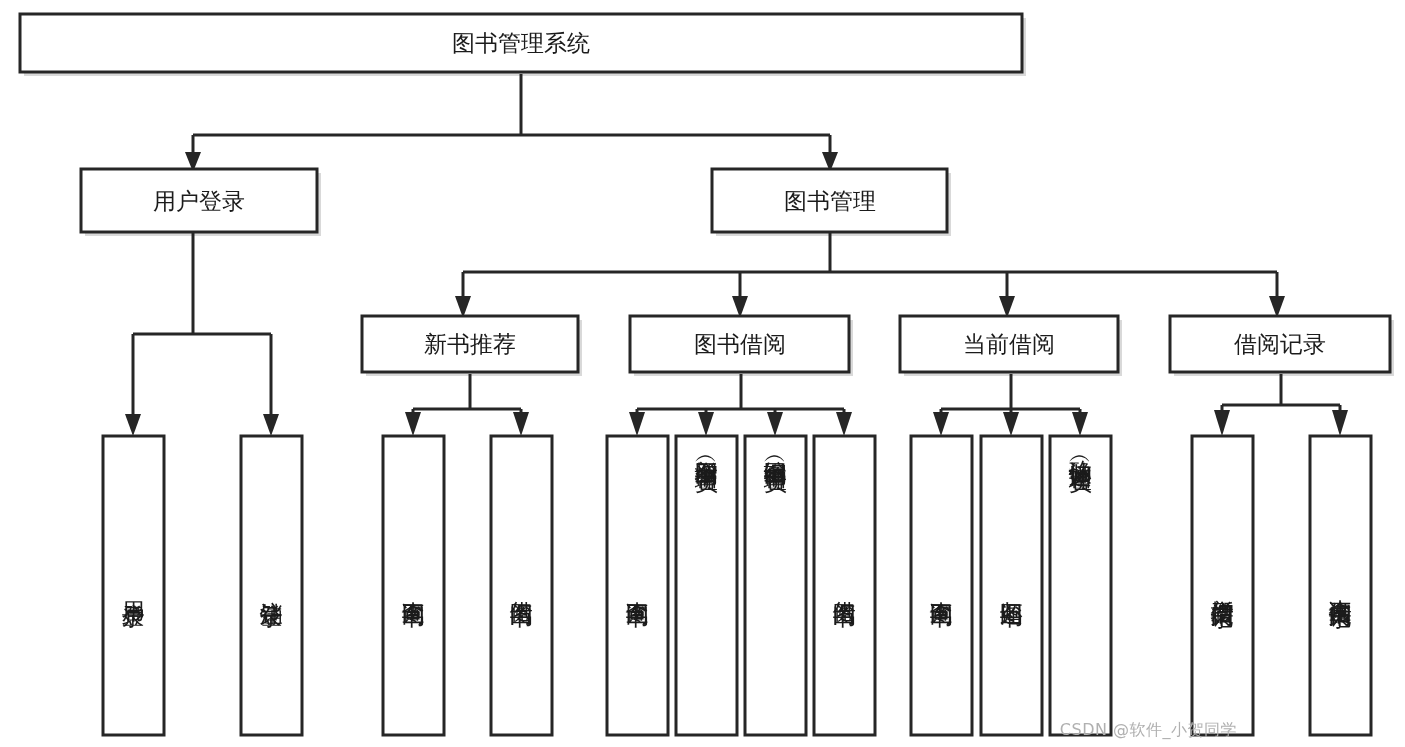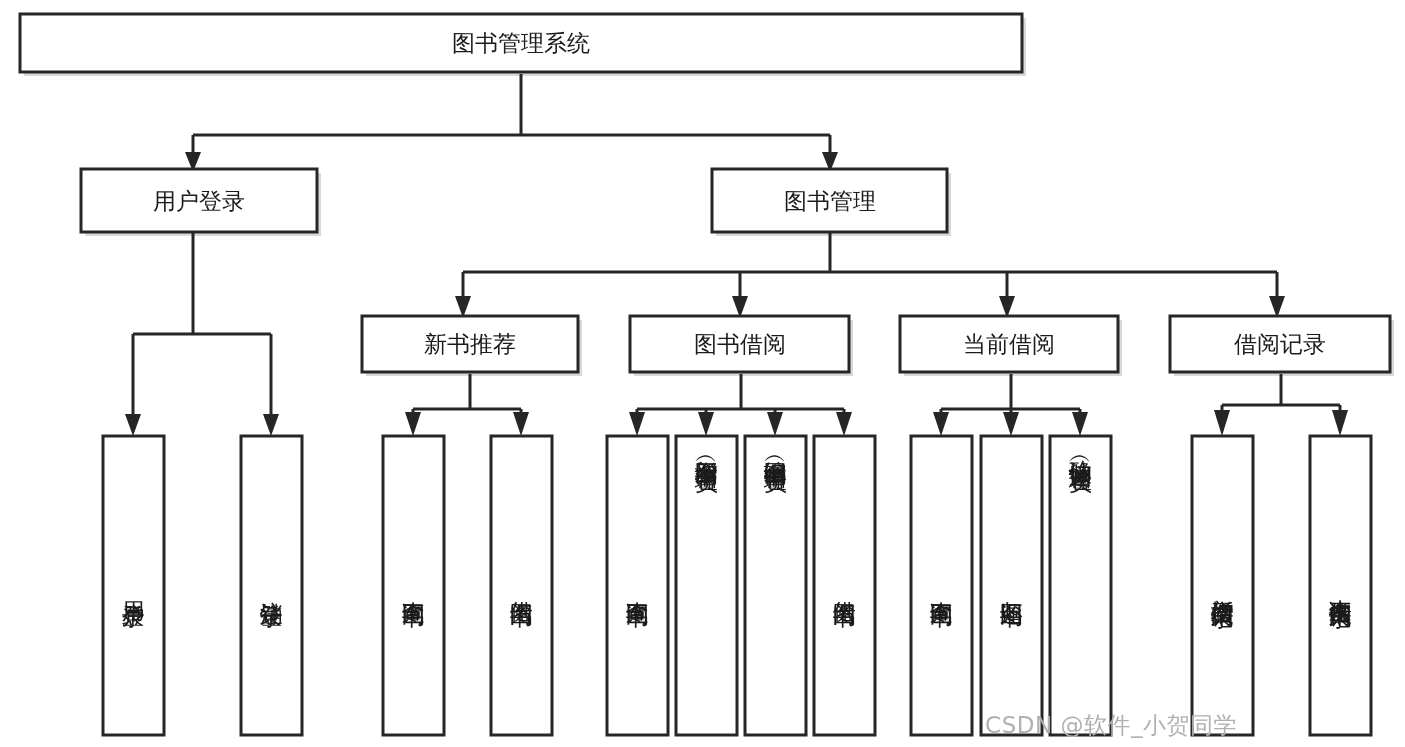--- a/index.html
+++ b/index.html
@@ -74,21 +74,21 @@
     line-height: 1.06;
     color: #1b1b1b;
     letter-spacing: 1.5px;
     white-space: nowrap;
   }
   .watermark {
     position: absolute;
     right: 8px;
     bottom: 6px;
     font-family: "DejaVu Sans", "Liberation Sans", sans-serif;
-    font-size: 23px;
+    font-size: 16px;
     color: #b0b0b0;
     letter-spacing: 0.5px;
     white-space: nowrap;
   }
 </style>
 </head>
 <body>
 
 <div id="diagram-root">
 

